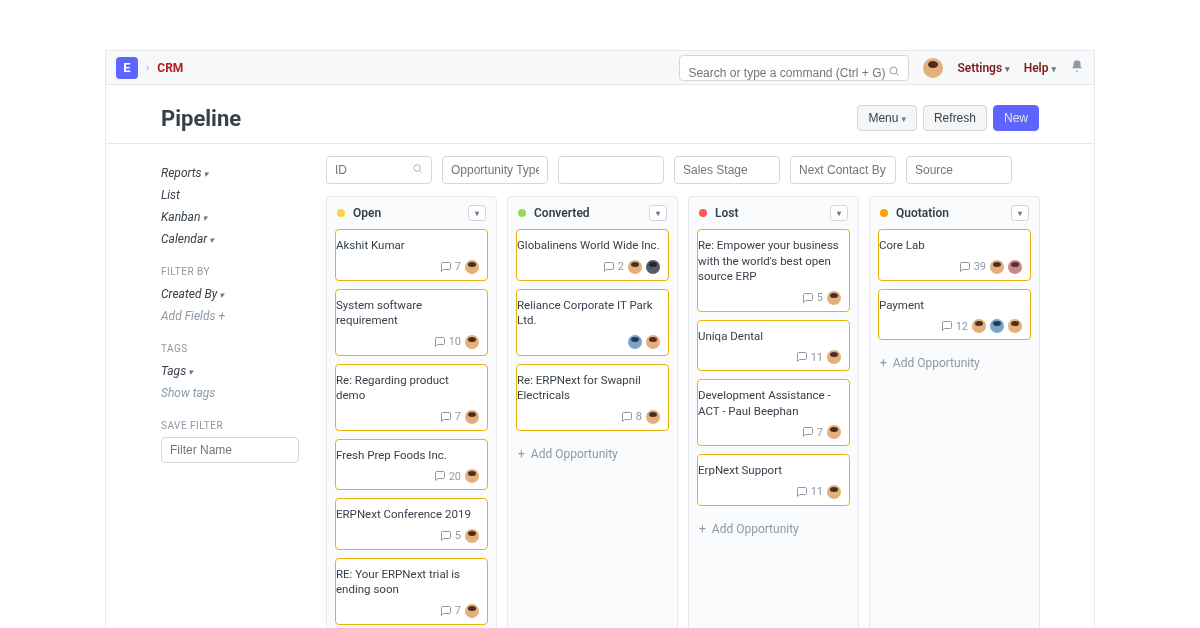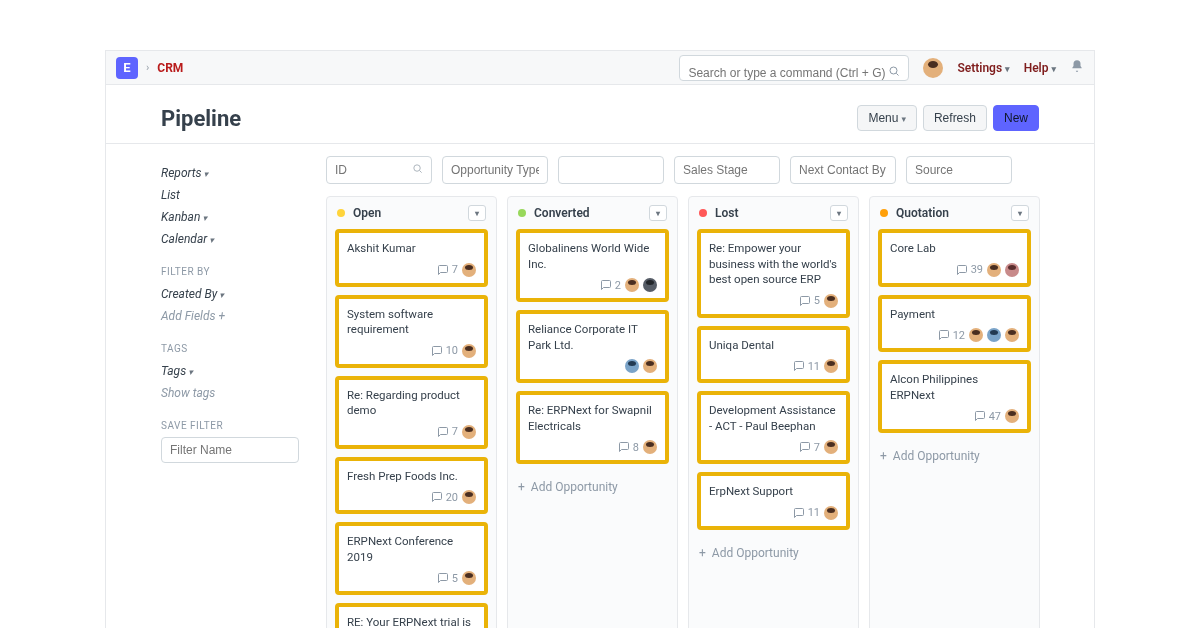--- a/index.html
+++ b/index.html
@@ -115,21 +115,21 @@
     padding: 5px 10px;
     font-size: 12px;
     color: #36414c;
     margin-left: 6px;
     cursor: pointer;
     font-weight: 500;
   }
   .btn-primary {
     background: #5e64ff;
     border-color: #5e64ff;
-    color: #0f172a;
+    color: #e5e5e5;
   }
   .divider {
     border-top: 1px solid #e6e8eb;
   }
 
   
   .body-wrap {
     display: flex;
     padding: 0 0 0 55px;
   }
@@ -236,23 +236,23 @@
     background:#fff;
   }
   .cards {
     padding: 0 8px 8px 8px;
     display: flex;
     flex-direction: column;
     gap: 8px;
   }
   .card {
     background: #fff;
-    border: 4px solid #eab308;
+    border: 1px solid #eab308;
     border-radius: 4px;
-    padding: 8px 8px 6px 8px;
+    padding: 8px 8px 6px 0;
     cursor: pointer;
   }
   .card-title {
     font-size: 11.5px;
     color: #36414c;
     line-height: 1.35;
     word-wrap: break-word;
   }
   .card-foot {
     display: flex;
@@ -590,32 +590,20 @@
                       <svg viewBox="0 0 24 24" fill="none" stroke="currentColor" stroke-width="2">
                         <path d="M21 15a2 2 0 0 1-2 2H7l-4 4V5a2 2 0 0 1 2-2h14a2 2 0 0 1 2 2z"></path>
                       </svg>
                       <span>12</span>
                     </span>
                     <span class="mini-avatar "></span>
                     <span class="mini-avatar alt1"></span>
                     <span class="mini-avatar "></span>
                   </div>
                 </div>
-                <div class="card">
-                  <div class="card-title">Alcon Philippines ERPNext</div>
-                  <div class="card-foot">
-                    <span class="cmt">
-                      <svg viewBox="0 0 24 24" fill="none" stroke="currentColor" stroke-width="2">
-                        <path d="M21 15a2 2 0 0 1-2 2H7l-4 4V5a2 2 0 0 1 2-2h14a2 2 0 0 1 2 2z"></path>
-                      </svg>
-                      <span>47</span>
-                    </span>
-                    <span class="mini-avatar "></span>
-                  </div>
-                </div>
               </div>
               <div class="add-link">
                 <span>+</span>
                 <span>Add Opportunity</span>
               </div>
             </div>
           </div>
       </div>
     </div>
   </div>

